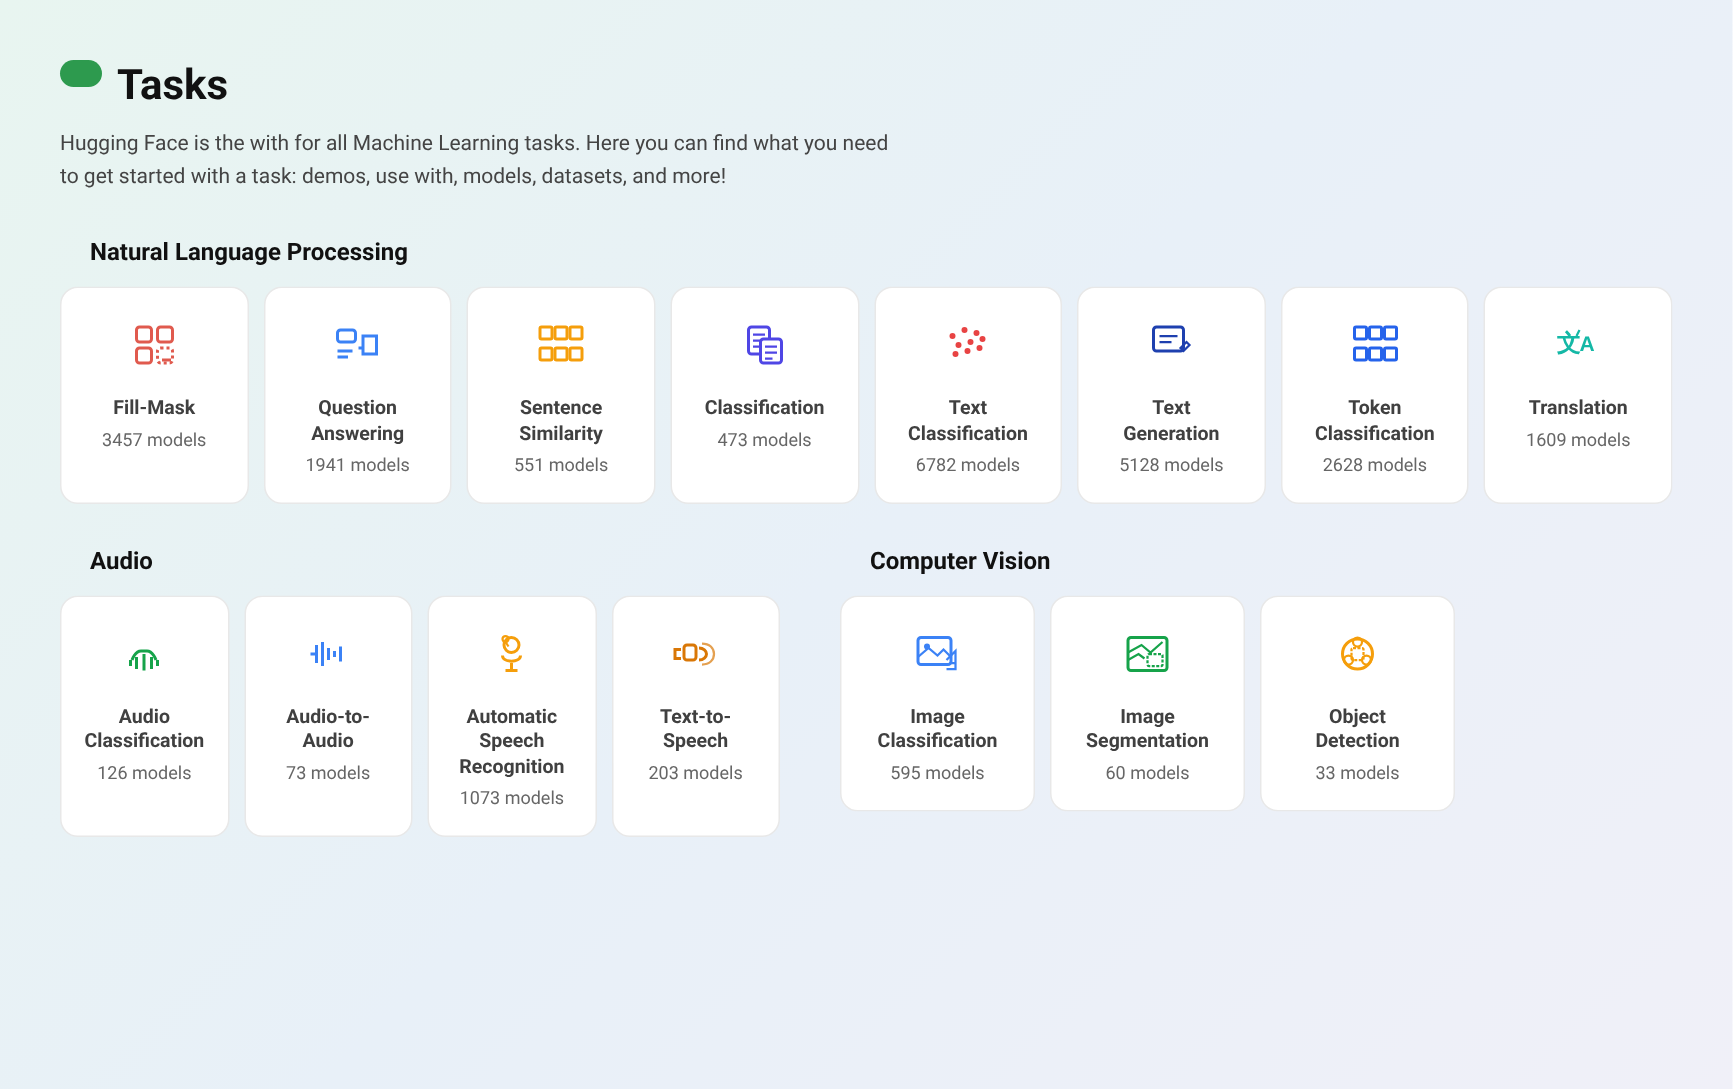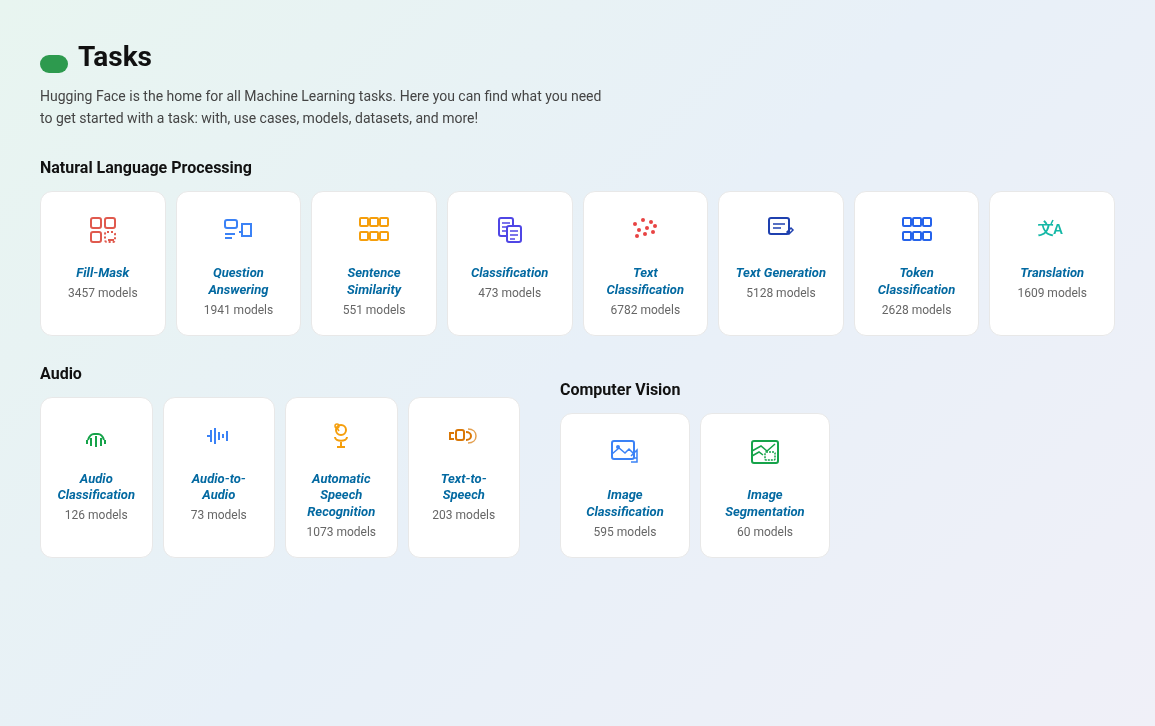--- a/index.html
+++ b/index.html
@@ -5,21 +5,21 @@
     * { box-sizing: border-box; margin: 0; padding: 0; }
     body {
       font-family: -apple-system, BlinkMacSystemFont, 'Segoe UI', Roboto, sans-serif;
       background: linear-gradient(135deg, #e8f5f0 0%, #e8f0f8 50%, #f0f0f8 100%);
       min-height: 726px;
       padding: 40px 40px 20px 40px;
       color: #1a1a2e;
     }
     .page-header {
       display: flex;
-      align-items: flex-end;
+      align-items: flex-start;
       gap: 10px;
       margin-bottom: 12px;
     }
     .green-dot {
       width: 28px;
       height: 18px;
       background: #2d9a4e;
       border-radius: 10px;
       display: inline-block;
       flex-shrink: 0;
@@ -33,20 +33,21 @@
       font-size: 14px;
       color: #444;
       margin-bottom: 28px;
       line-height: 1.6;
     }
     .section-title {
       font-size: 16px;
       font-weight: 700;
       color: #111;
       margin-bottom: 14px;
+      margin-left: 20px;
     }
     .cards-row {
       display: flex;
       gap: 10px;
       flex-wrap: nowrap;
       margin-bottom: 28px;
       overflow-x: auto;
     }
     .card {
       background: #fff;
@@ -64,50 +65,48 @@
       transition: box-shadow 0.15s;
     }
     .card-icon {
       font-size: 28px;
       margin-bottom: 14px;
       line-height: 1;
     }
     .card-name {
       font-size: 13px;
       font-weight: 700;
-      color: #0369a1;
+      color: #404040;
       margin-bottom: 4px;
       line-height: 1.3;
-      font-style: italic;
     }
     .card-count {
       font-size: 12px;
       color: #666;
     }
     .two-sections {
       display: flex;
       gap: 40px;
-      align-items: flex-end;
     }
     .section-block {
       flex: 1;
     }
     .section-block.audio { flex: 0 0 auto; width: 480px; }
     .section-block.cv { flex: 1; }
   </style>
 </head>
 <body>
 
 <div class="page-header">
   <span class="green-dot"></span>
   <h1 class="page-title">Tasks</h1>
 </div>
 <p class="page-description">
-  <span>Hugging Face is the home for all Machine Learning tasks. Here you can find what you need</span><br>
-  <span>to get started with a task: with, use cases, models, datasets, and more!</span>
+  <span>Hugging Face is the with for all Machine Learning tasks. Here you can find what you need</span><br>
+  <span>to get started with a task: demos, use with, models, datasets, and more!</span>
 </p>
 
 <div class="section-block">
   <div class="section-title">Natural Language Processing</div>
   <div class="cards-row" id="nlp-cards">
       <div class="card">
         <div class="card-icon"><svg width="32" height="32" viewBox="0 0 32 32" fill="none">
     <rect x="4" y="4" width="10" height="10" rx="2" stroke="#e05a4e" stroke-width="2" fill="none"></rect>
     <rect x="18" y="4" width="10" height="10" rx="2" stroke="#e05a4e" stroke-width="2" fill="none"></rect>
     <rect x="4" y="18" width="10" height="10" rx="2" stroke="#e05a4e" stroke-width="2" fill="none"></rect>
@@ -273,15 +272,26 @@
         <div class="card">
           <div class="card-icon"><svg width="32" height="32" viewBox="0 0 32 32" fill="none">
     <rect x="3" y="5" width="26" height="22" rx="2" stroke="#16a34a" stroke-width="2" fill="none"></rect>
     <path d="M3 15 L12 10 L18 15 L26 8" stroke="#16a34a" stroke-width="1.5" fill="none"></path>
     <rect x="16" y="16" width="10" height="8" rx="1" stroke="#16a34a" stroke-width="1.5" fill="none" stroke-dasharray="2 1"></rect>
     <path d="M3 20 L10 16 L14 19" stroke="#16a34a" stroke-width="1.5" fill="none"></path>
   </svg></div>
           <div class="card-name">Image Segmentation</div>
           <div class="card-count">60 models</div>
         </div>
+        <div class="card">
+          <div class="card-icon"><svg width="32" height="32" viewBox="0 0 32 32" fill="none">
+    <circle cx="16" cy="16" r="10" stroke="#f59e0b" stroke-width="2" fill="none"></circle>
+    <circle cx="16" cy="8" r="3" stroke="#f59e0b" stroke-width="1.5" fill="none"></circle>
+    <circle cx="22" cy="20" r="3" stroke="#f59e0b" stroke-width="1.5" fill="none"></circle>
+    <circle cx="10" cy="20" r="3" stroke="#f59e0b" stroke-width="1.5" fill="none"></circle>
+    <rect x="12" y="12" width="8" height="8" rx="1" stroke="#f59e0b" stroke-width="1.5" fill="none" stroke-dasharray="2 1"></rect>
+  </svg></div>
+          <div class="card-name">Object Detection</div>
+          <div class="card-count">33 models</div>
+        </div>
       </div>
   </div>
 </div>
 
 </body></html>

